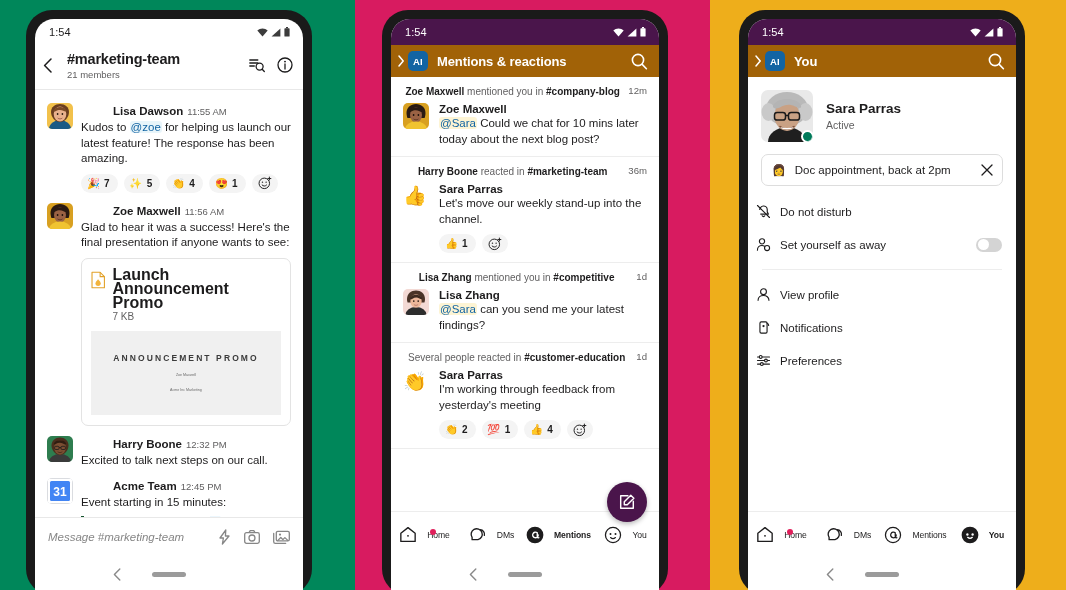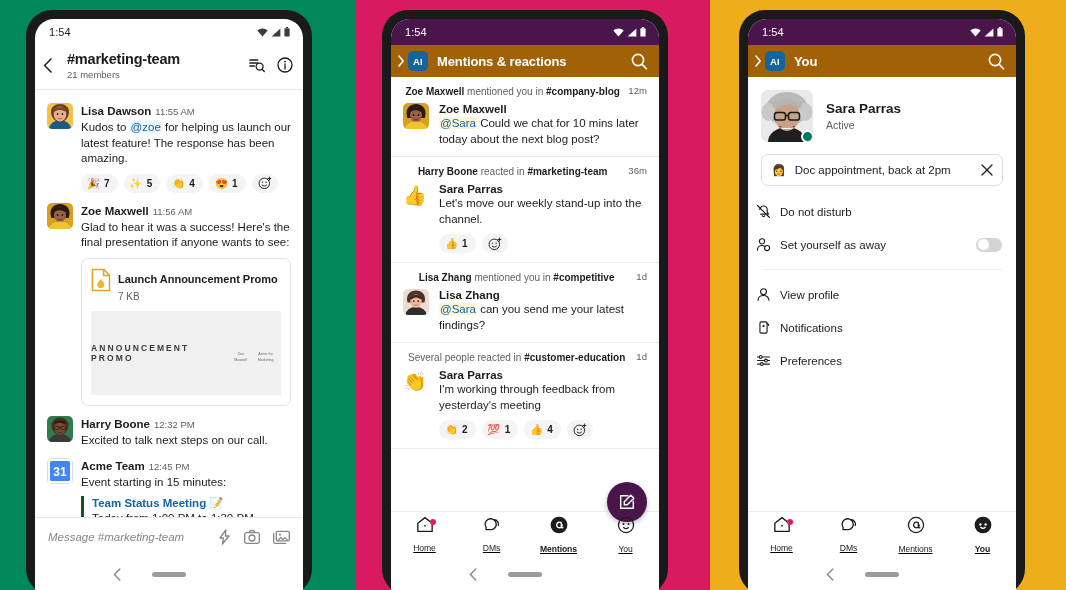--- a/index.html
+++ b/index.html
@@ -69,21 +69,21 @@
 
   .msglist { flex: 1 1 auto; overflow: hidden; padding: 7px 0 0 0; }
   .msg { display: flex; padding: 5px 12px 4px 12px; }
   .msg .av {
     width: 26px; height: 26px; border-radius: 5px;
     flex: 0 0 auto; margin-right: 8px; margin-top: 1px;
     overflow: hidden; position: relative;
   }
   .msg .body { flex: 1 1 auto; min-width: 0; }
   .msg .meta { line-height: 15px; }
-  .msg .who { font-size: 11.5px; font-weight: 700; color: #1d1c1d; }
+  .msg .who { font-size: 11.5px; font-weight: 700; color: #1d1c1d; margin-left: 32px; }
   .msg .when { font-size: 9.5px; color: #616061; margin-left: 4px; }
   .msg .text {
     font-size: 11.5px; color: #1d1c1d; line-height: 15.5px;
     margin-top: 1px; word-wrap: break-word;
   }
   .mention { color: #1264a3; background: #e8f5fa; border-radius: 3px; padding: 0 1px; }
 
   .reactions { display: flex; gap: 6px; margin-top: 7px; flex-wrap: wrap; }
   .chip {
     display: flex; align-items: center; gap: 4px;
@@ -92,25 +92,25 @@
   }
   .chip .em { font-size: 10.5px; line-height: 1; }
   .chip .ct { font-size: 10px; font-weight: 700; color: #1d1c1d; }
   .chip.addr { padding: 2px 6px; }
 
   .filecard {
     border: 1px solid #e3e3e3; border-radius: 7px;
     margin-top: 7px; padding: 9px 9px 10px 9px;
   }
   .filecard .fhead { display: flex; align-items: flex-start; gap: 7px; }
-  .filecard .fname { font-size: 11px; font-weight: 700; color: #1d1c1d; line-height: 22px; }
+  .filecard .fname { font-size: 16px; font-weight: 700; color: #1d1c1d; line-height: 14px; }
   .filecard .fsize { font-size: 10px; color: #616061; margin-top: 1px; }
   .filecard .preview {
     margin-top: 9px; background: #f0f0f0; height: 84px;
-    display: flex; flex-direction: row; align-items: center; justify-content: center;
+    display: flex; flex-direction: column; align-items: center; justify-content: center;
   }
   .preview .ptitle {
     font-size: 8.5px; letter-spacing: 2.1px; color: #3b3b3b; font-weight: 600;
   }
   .preview .pauth { font-size: 3.6px; color: #6b6b6b; margin-top: 9px; line-height: 6px; text-align: center; }
 
   .eventblock { margin-top: 5px; padding-left: 8px; border-left: 3px solid #14532d; }
   .eventblock .etitle { font-size: 11.5px; color: #1264a3; font-weight: 600; line-height: 15px; }
   .eventblock .etime { font-size: 11.5px; color: #1d1c1d; line-height: 15px; }
 
@@ -173,22 +173,22 @@
     width: 40px; height: 40px; border-radius: 50%;
     background: #4a154b; display: flex; align-items: center; justify-content: center;
     box-shadow: 0 2px 5px rgba(0,0,0,.28);
   }
 
   .tabbar {
     flex: 0 0 auto; height: 46px; border-top: 1px solid #ededed;
     display: flex; align-items: center;
   }
   .tab {
-    flex: 1 1 0; display: flex; flex-direction: column;
-    align-items: center; justify-content: center; gap: 10px; position: relative; text-decoration: underline;
+    flex: 1 1 0; display: flex; flex-direction: row;
+    align-items: center; justify-content: center; gap: 10px; position: relative;
   }
   .tab .tlabel { font-size: 8.6px; color: #1d1c1d; letter-spacing: -.1px; }
   .tab.active .tlabel { font-weight: 700; }
   .tab .dot {
     position: absolute; top: 3px; left: 50%; margin-left: 5px;
     width: 6px; height: 6px; border-radius: 50%; background: #e01e5a;
   }
 
   
   .profile { display: flex; align-items: center; padding: 13px 13px 12px 13px; }

